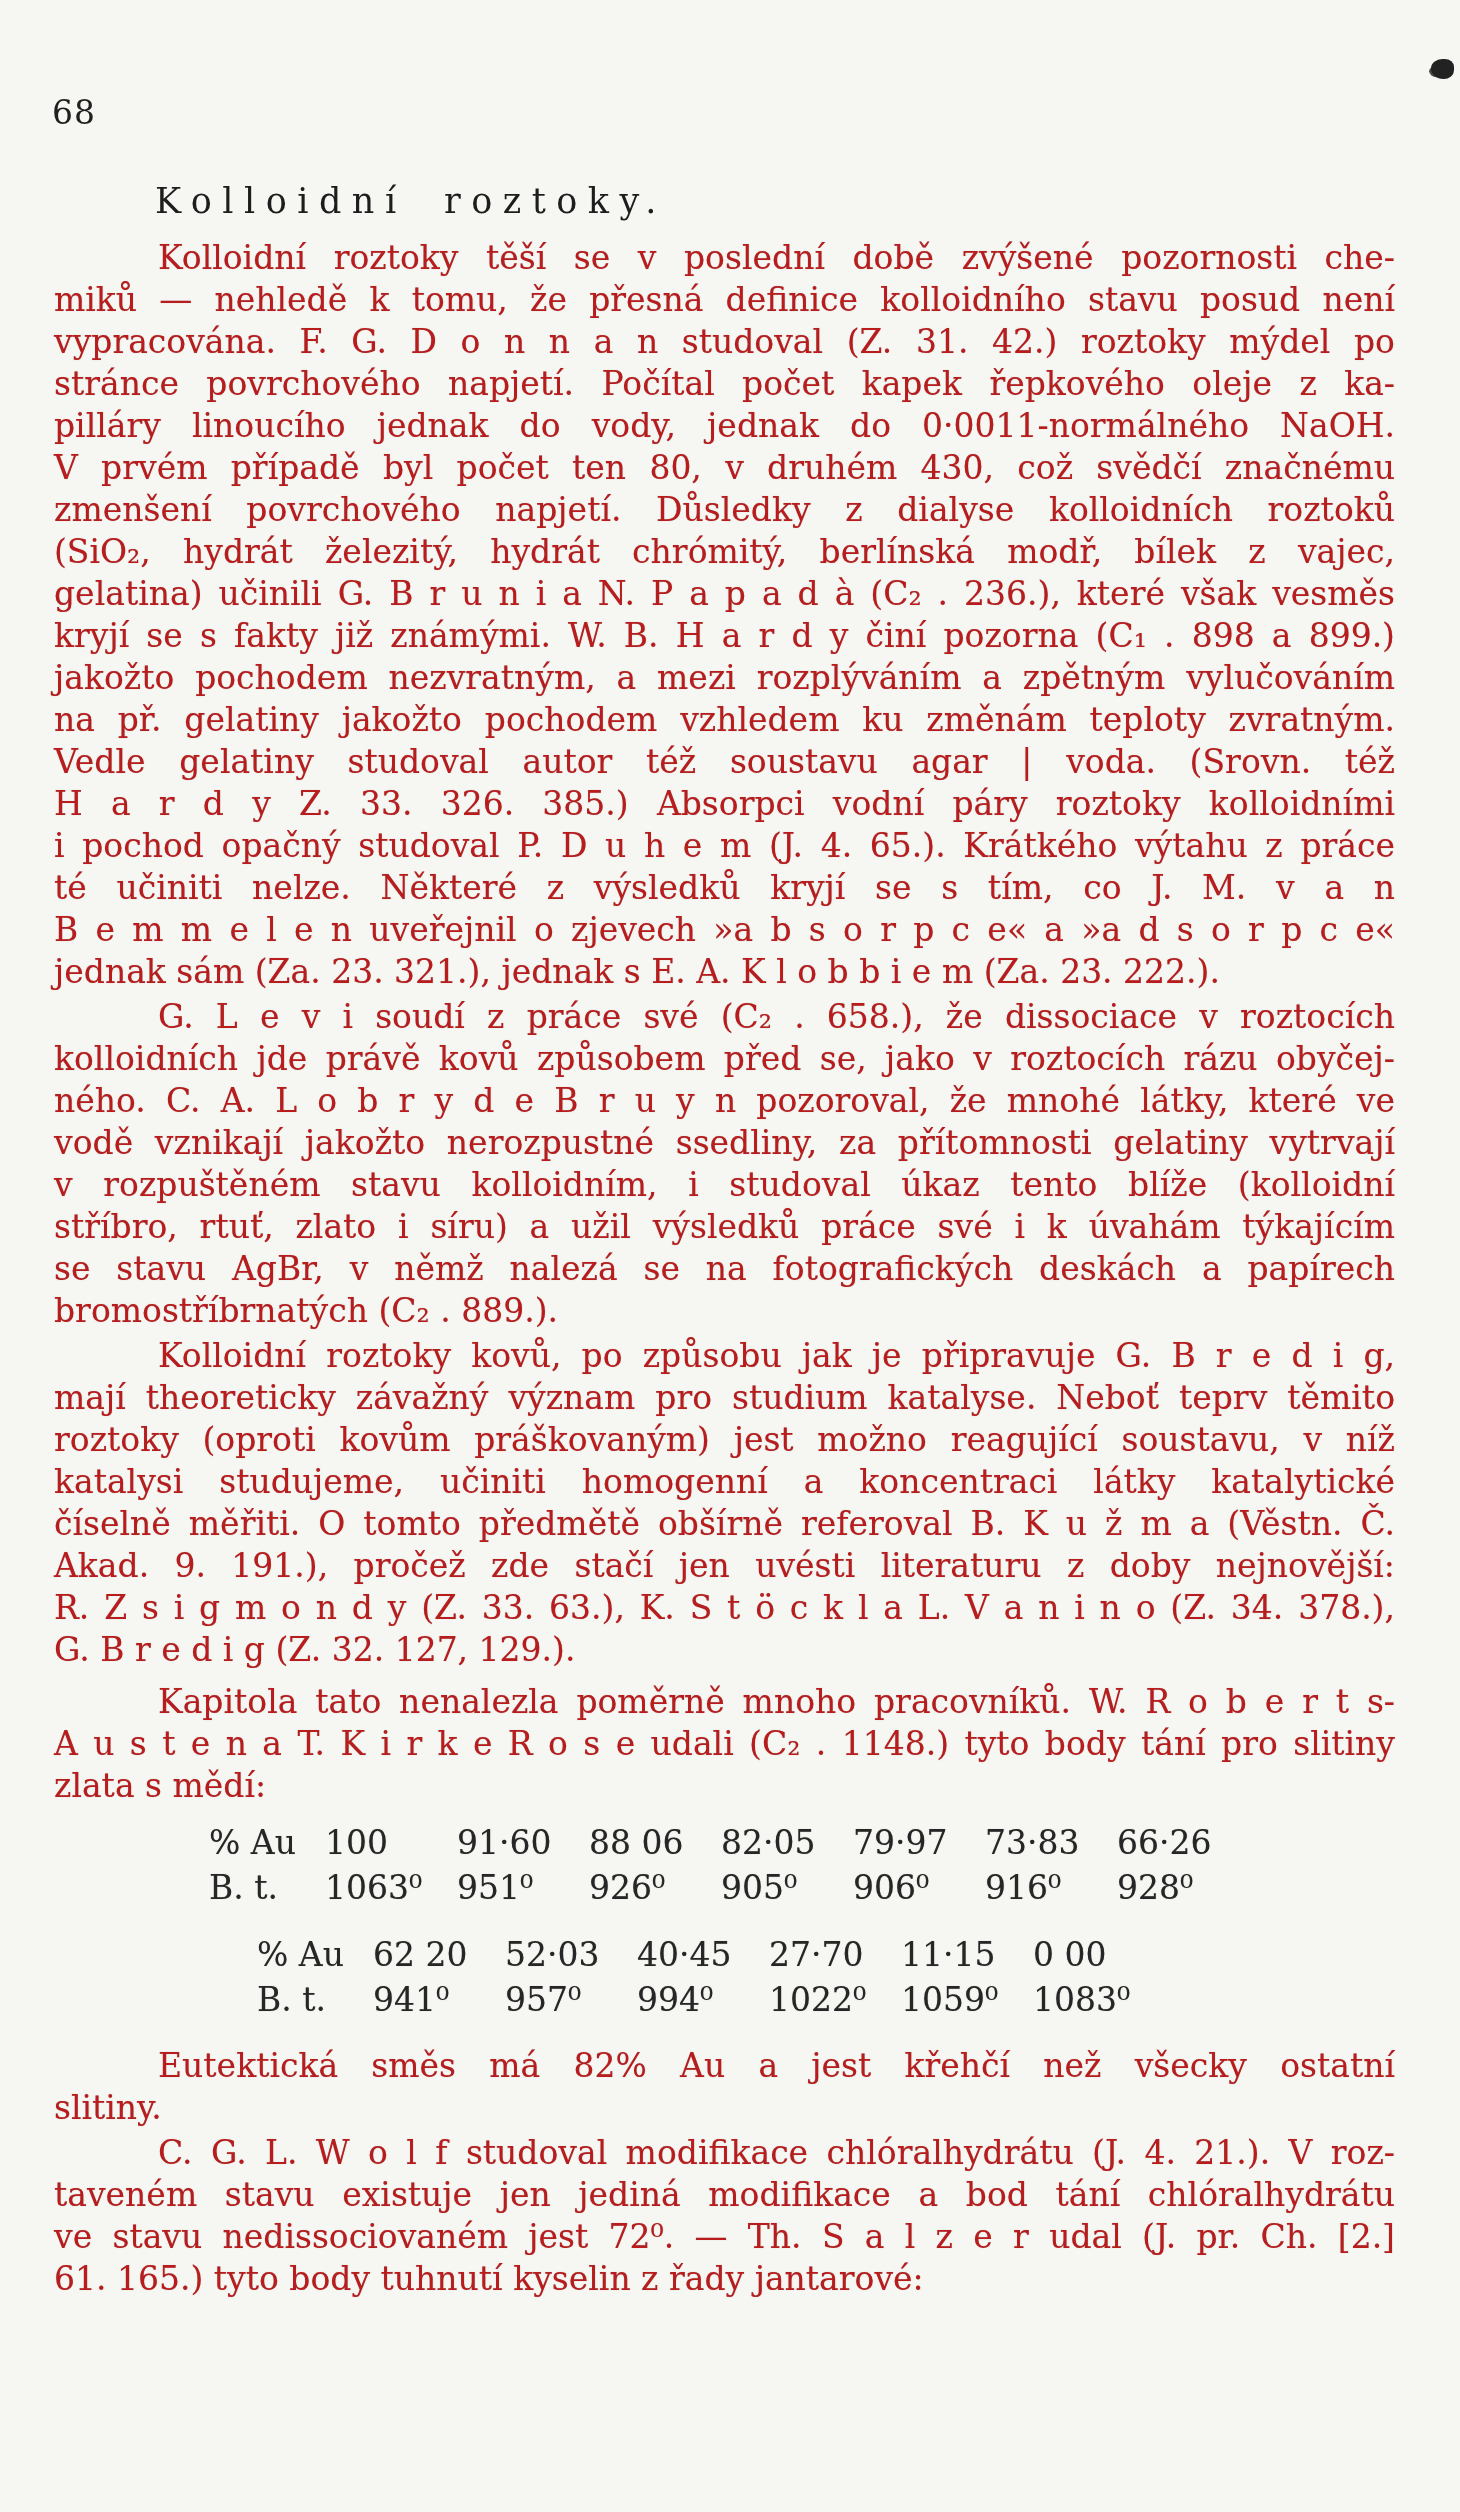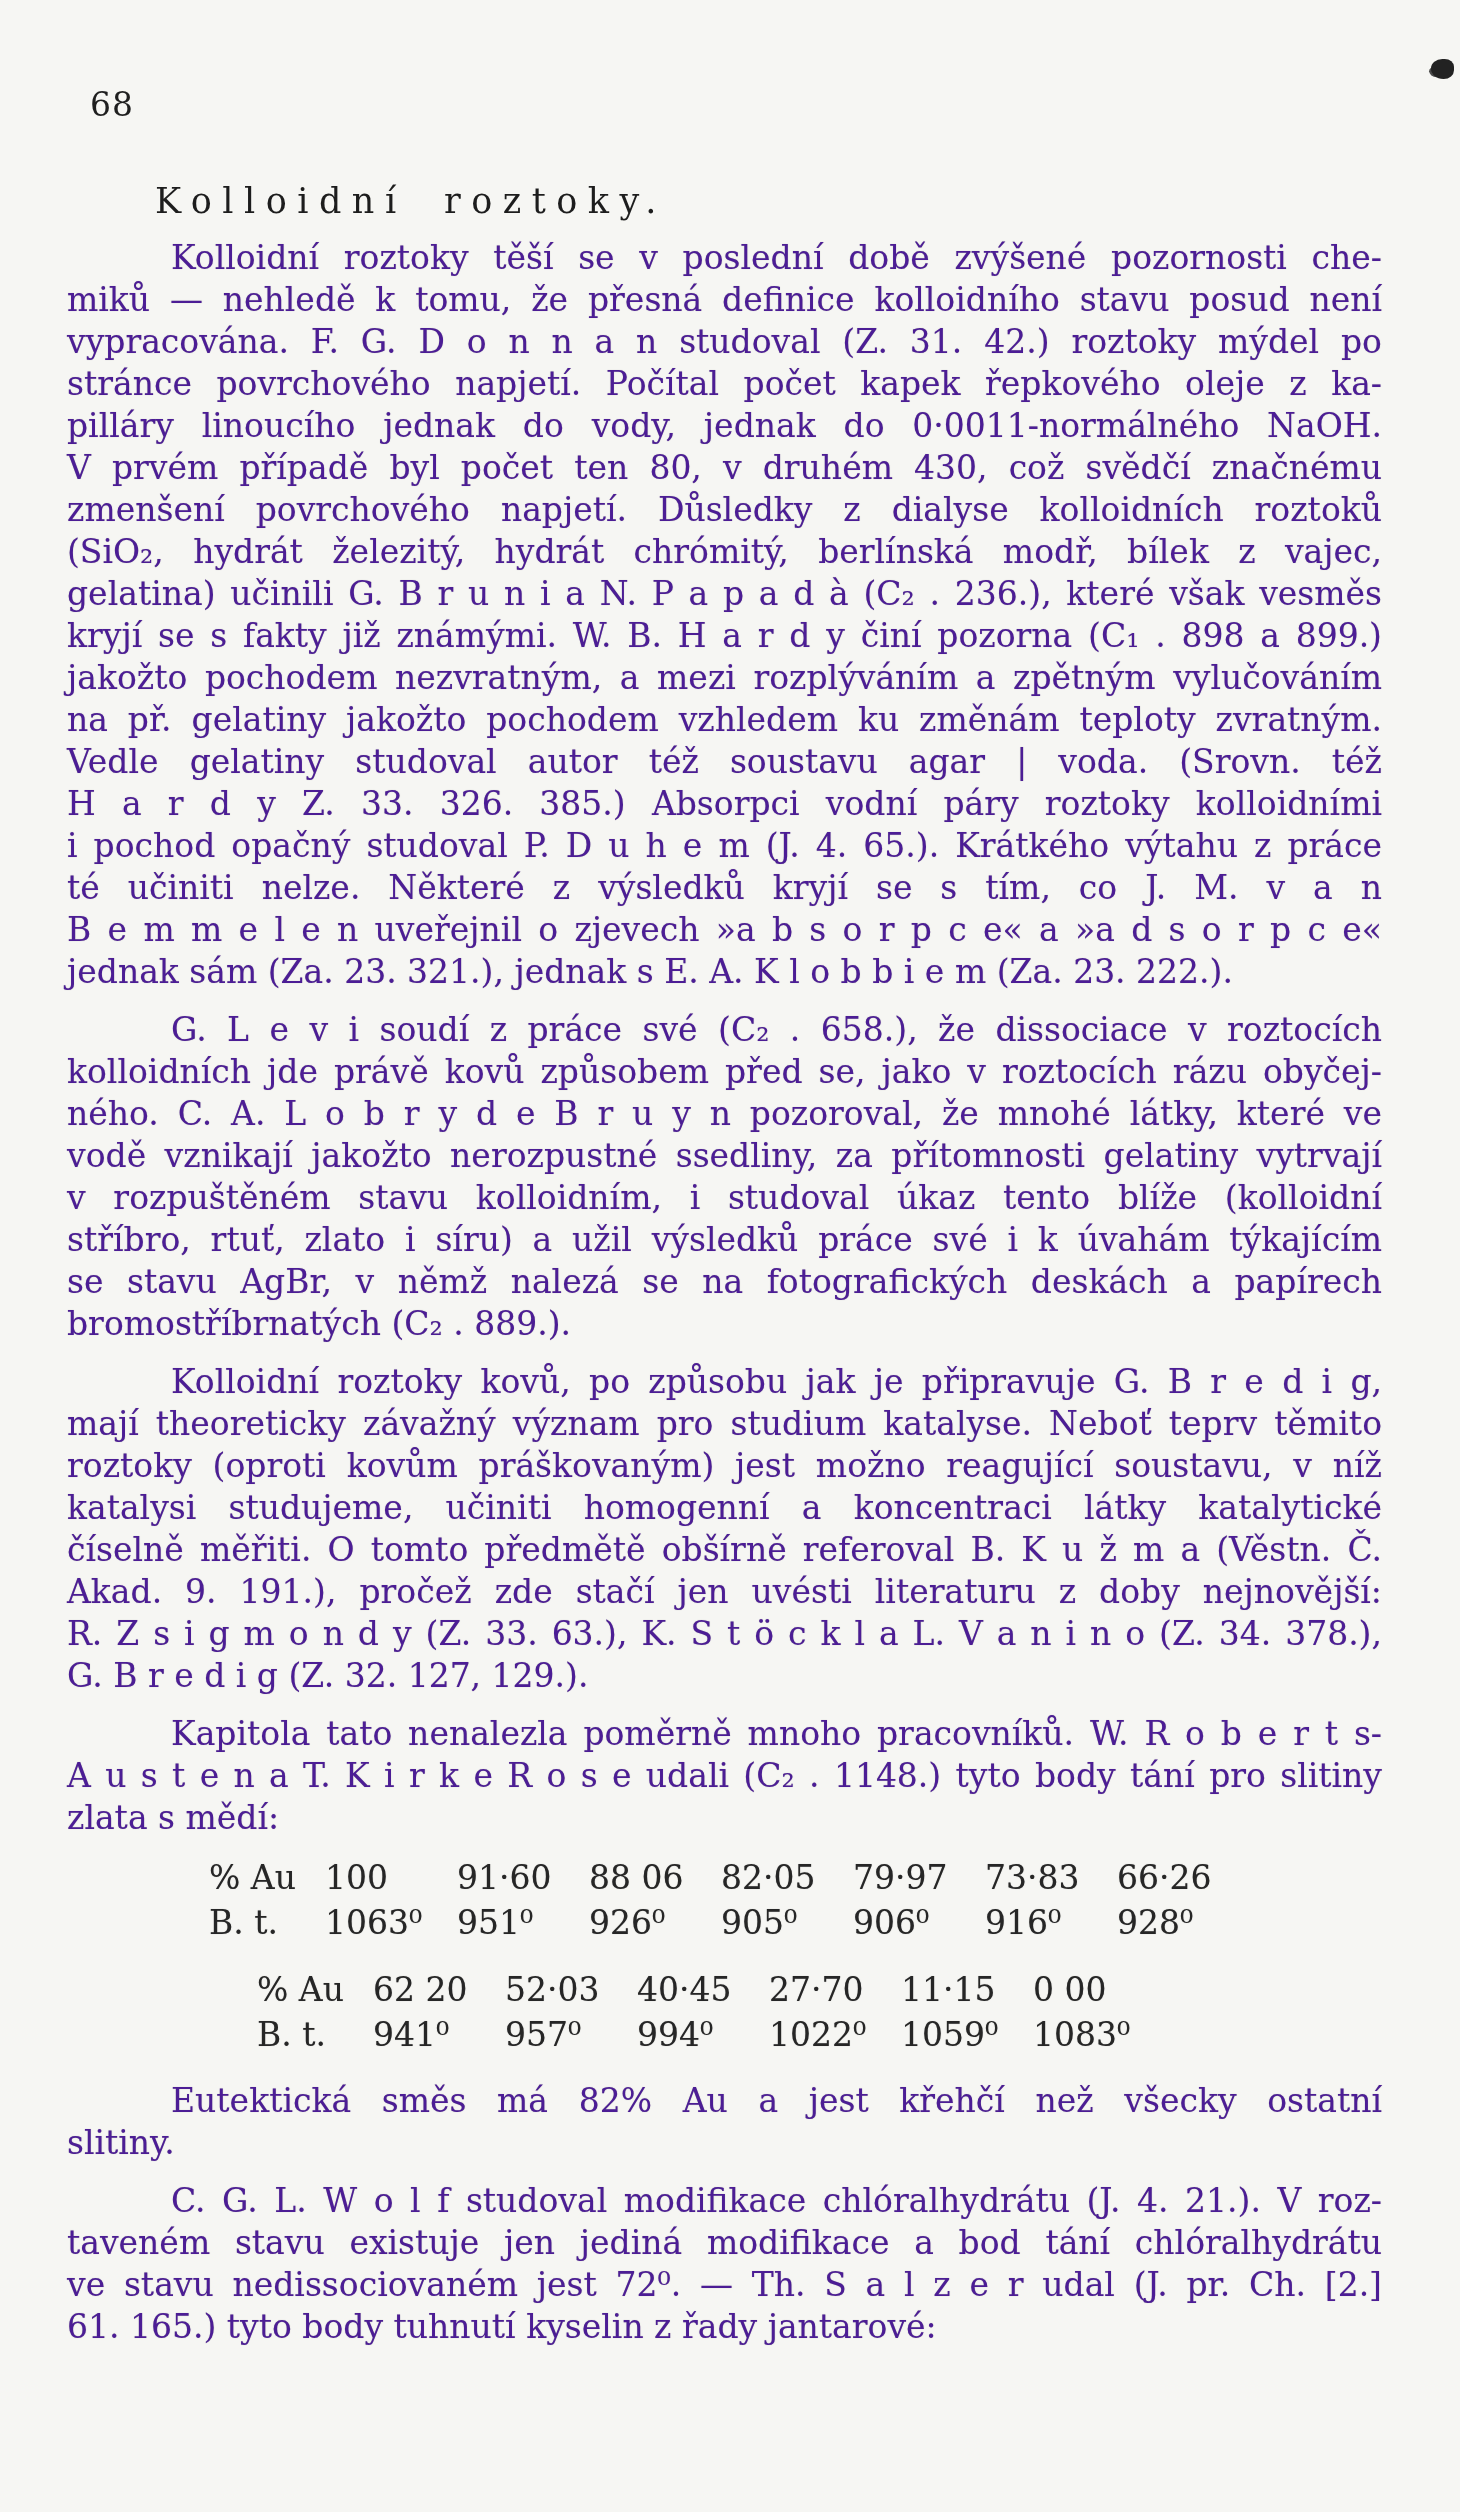--- a/index.html
+++ b/index.html
@@ -6,38 +6,38 @@
   .sheet{
     position:relative;
     width:1461px;height:2512px;
     margin:0 auto;
     background:#f6f6f3;
     color:#2a2a2a;
     font-family:"DejaVu Serif","Liberation Serif",serif;
     overflow:hidden;
   }
   .page-number{
-    position:absolute;left:52px;top:85px;
-    font-size:33px;letter-spacing:0.9px;color:#1f1f1f;margin-left:38px;
+    position:absolute;left:52px;top:93px;
+    font-size:33px;letter-spacing:0.9px;color:#1f1f1f;
   }
   .ink-blob{
     position:absolute;left:1431px;top:59px;width:23px;height:19.5px;
     background:#222;border-radius:55% 45% 50% 60%;
     box-shadow:-6.5px 2.8px 0 -4.6px #4a4a4a;
   }
   .col{
     position:absolute;left:51px;top:179px;width:1347px;
   }
   .section-title{
     margin:0;font-size:35px;font-weight:normal;line-height:45px;
     letter-spacing:0.30em;word-spacing:0.45em;color:#1d1d1d;
     text-indent:104px;white-space:nowrap;
   }
   .section-title.second{margin-top:11px;}
-  .para{margin:16px;font-size:33px;line-height:42px;color:#4c1d95;
+  .para{margin:3px;font-size:33px;line-height:42px;color:#b91c1c;
         text-shadow:0 0 0.9px rgba(40,40,40,.35);}
   .para.p1{margin-top:13px;}
   .para.p4{margin-top:10.2px;}
   .para.p5{margin-top:23px;}
   .line{display:block;text-align:justify;text-align-last:justify;}
   .line.first{text-indent:104px;}
   .line.last{text-align-last:left;}
   .mtable{font-size:33px;color:#262626;text-shadow:0 0 0.9px rgba(40,40,40,.35);}
   .mtable .trow{display:flex;line-height:45px;}
   .mtable .tlabel{width:116px;}

